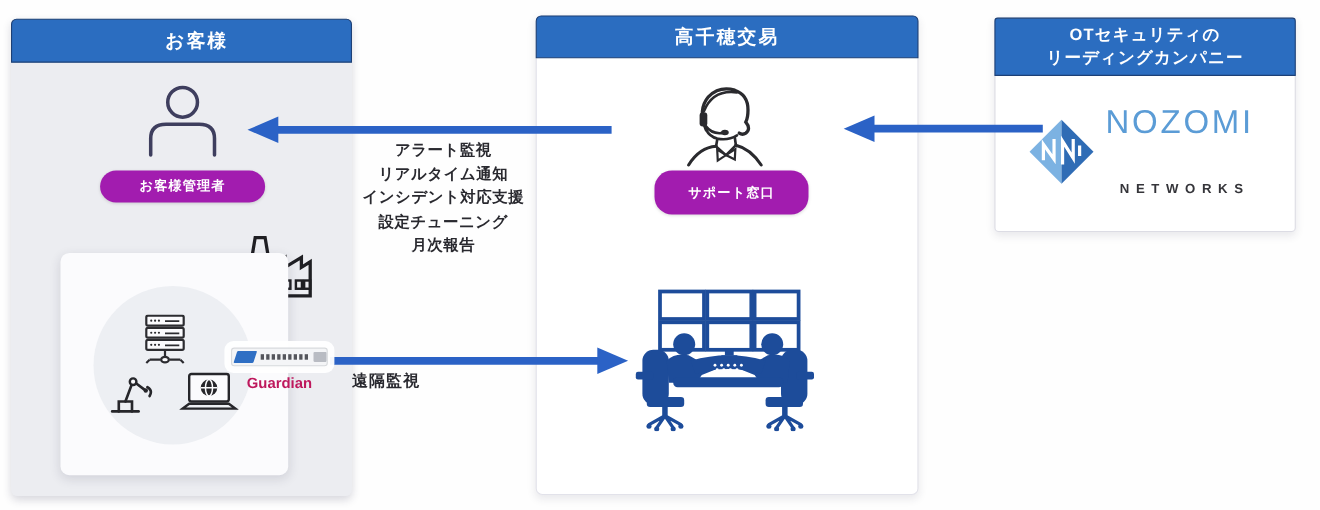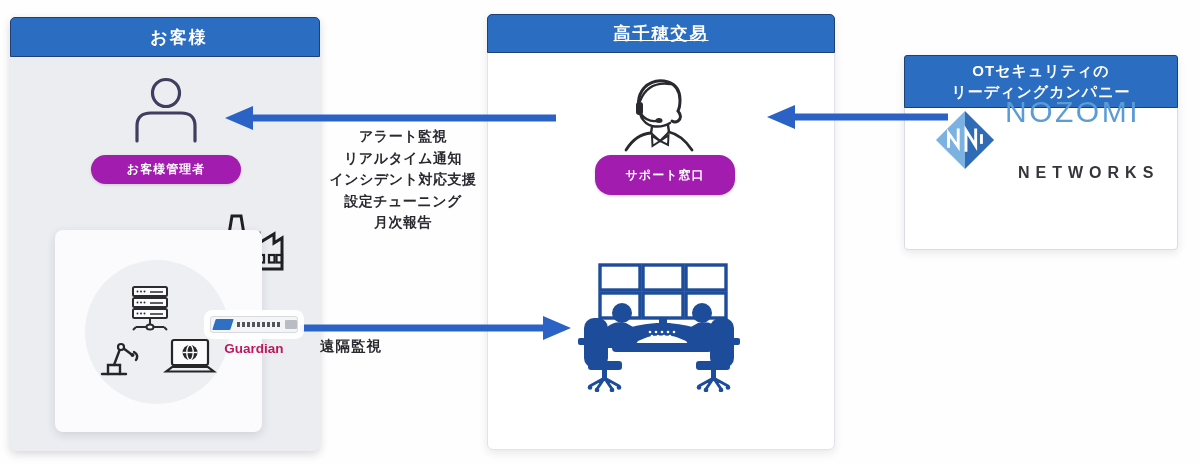--- a/index.html
+++ b/index.html
@@ -17,25 +17,25 @@
     display:flex; flex-direction:column; justify-content:center; align-items:center;
     letter-spacing:2px;
   }
   
   #customer-panel { left:10px; top:17px; width:310px; height:434px;
     background:#ecedf1; box-shadow:0 3px 8px rgba(40,40,70,.18); }
   #customer-panel .panel-header { height:40px; font-size:17px;padding-left:28px; }
   
   #takachiho-panel { left:487px; top:14px; width:348px; height:436px;
     background:#ffffff; border:1px solid #e2e2ea; box-shadow:0 3px 8px rgba(40,40,70,.10); }
-  #takachiho-panel .panel-header { height:39px; font-size:17px; top:-1px; left:-1px; right:-1px;text-decoration:underline; }
+  #takachiho-panel .panel-header { height:39px; font-size:17px; top:-1px; left:-1px; right:-1px; }
   
   #nozomi-panel { left:904px; top:16px; width:274px; height:195px;
     background:#ffffff; border:1px solid #dcdce4; border-radius:4px;
-    box-shadow:0 3px 8px rgba(40,40,70,.10);margin-top:39px; }
+    box-shadow:0 3px 8px rgba(40,40,70,.10); }
   #nozomi-panel .panel-header { height:53px; font-size:15px; line-height:1.35;
     letter-spacing:1px; border-radius:3px 3px 0 0; top:-1px; left:-1px; right:-1px; }
 
   .badge {
     position:absolute; background:#a21caf; border-radius:16px;
     color:#ffffff; font-weight:bold; font-size:12px; letter-spacing:1px;
     display:flex; align-items:center; justify-content:center;
     box-shadow:0 1px 3px rgba(0,0,0,.15);
   }
   #customer-badge { left:91px; top:155px; width:150px; height:29px; }
@@ -69,21 +69,21 @@
   #service-lines { position:absolute; left:320px; top:126px; width:166px;
     text-align:center; font-size:14px; font-weight:bold; color:#29292f;
     line-height:21.5px; letter-spacing:.5px; }
   #remote-label { position:absolute; left:320px; top:337px; width:166px;
     text-align:left; font-size:14.5px; font-weight:bold; color:#29292f; letter-spacing:1px; }
 
   
   #nozomi-logo { position:absolute; left:934px; top:97px; display:flex; align-items:center; gap:9px; }
   #nozomi-wordmark { display:flex; flex-direction:column;gap:34px; }
   #nozomi-name { font-size:30px; color:#5b9cd6; letter-spacing:2.5px; font-weight:400; line-height:30px; }
-  #nozomi-sub  { font-size:16px; color:#35353a; letter-spacing:6px; font-weight:bold; margin-top:3px;padding-left:13px; }
+  #nozomi-sub  { font-size:12px; color:#35353a; letter-spacing:6px; font-weight:bold; margin-top:3px;padding-left:13px; }
 </style>
 </head>
 <body>
 
 <div id="canvas">
 
   <div class="panel" id="customer-panel">
     <div class="panel-header">
       <span>お客様</span>
     </div>

